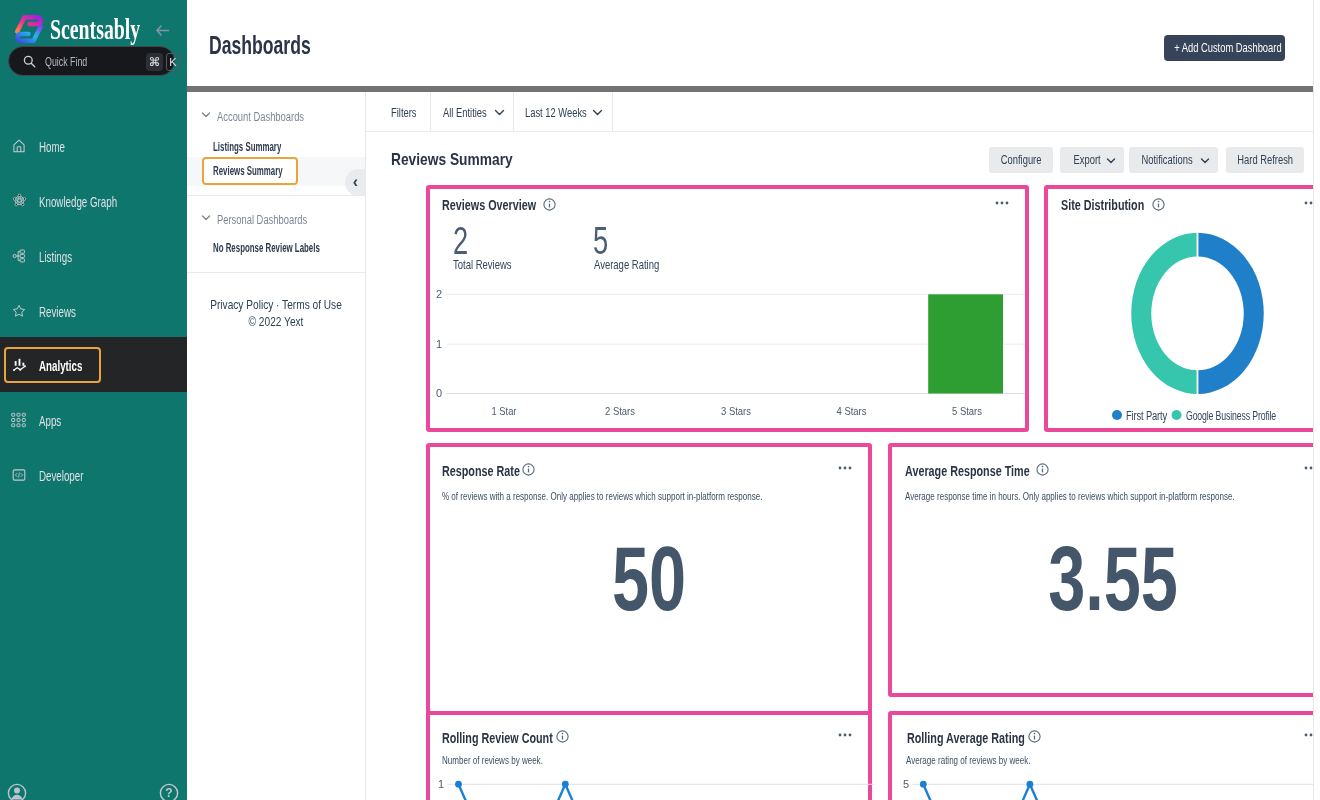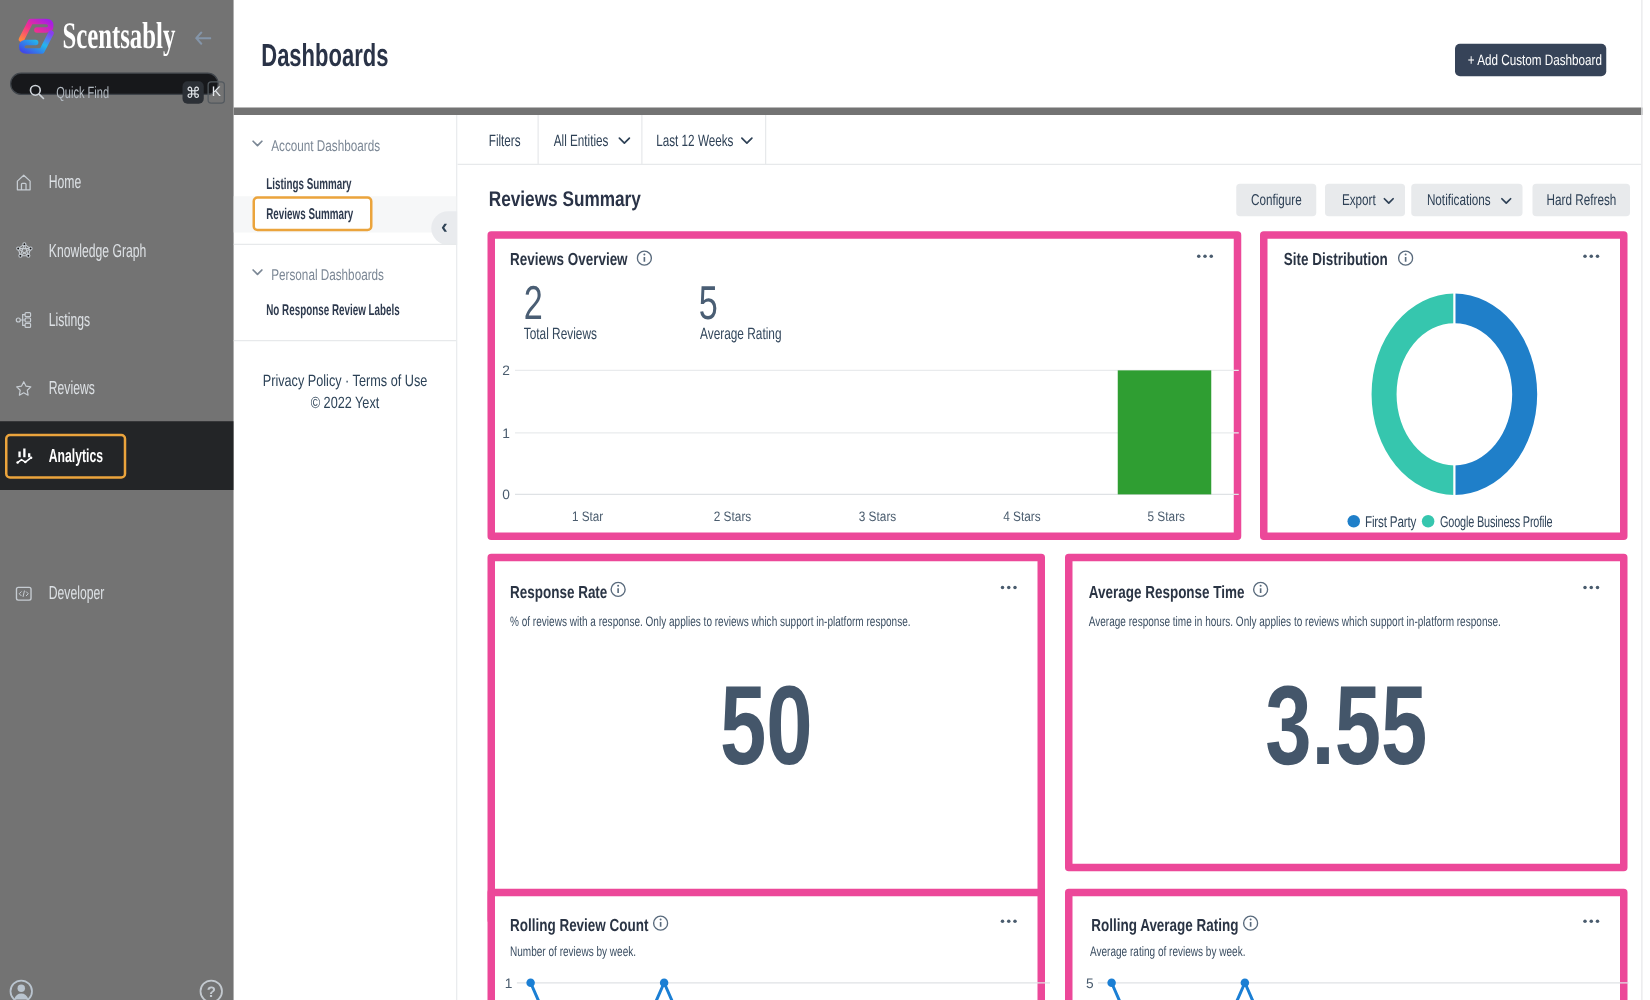--- a/index.html
+++ b/index.html
@@ -3,26 +3,26 @@
 <meta charset="utf-8">
 <style>
 * { margin:0; padding:0; box-sizing:border-box; }
 html,body { width:1320px; height:800px; overflow:hidden; background:#fff;
   font-family:"Liberation Sans", sans-serif; }
 .abs { position:absolute; }
 #stage { position:relative; width:1320px; height:800px; }
 
 
 #sidebar { position:absolute; left:0; top:0; width:187px; height:800px;
-  background:#737373; }
+  background:#0f766e; }
 #brand { position:absolute; left:50px; top:12px; color:#fff;
   font-family:"Liberation Serif", serif; font-weight:bold; font-size:30px;
   transform:scaleX(0.66); transform-origin:0 50%; white-space:nowrap; }
 #backarrow { position:absolute; left:156px; top:25px; }
-#search { position:absolute; left:8px; top:58px; width:167px; height:18px;
+#search { position:absolute; left:8px; top:46px; width:167px; height:30px;
   border:1px solid #40454b; border-radius:15px; background:#17181b; }
 #search .q { position:absolute; left:36px; top:7px; font-size:13px; color:#b3bac1;
   transform:scaleX(0.68); transform-origin:0 50%; white-space:nowrap; }
 #search .chip1 { position:absolute; left:137px; top:6px; width:17px; height:18px;
   background:#2c3036; border-radius:4px; color:#e4e8ec; font-size:12px;
   text-align:center; line-height:18px; }
 #search .chip2 { position:absolute; left:157px; top:6px; width:14px; height:18px;
   border:1px solid #53595f; border-radius:3px; color:#e4e8ec; font-size:11px;
   text-align:center; line-height:16px; }
 .navitem { position:absolute; left:0; width:187px; height:55px; }
@@ -69,21 +69,21 @@
   border-bottom:1px solid #e7e9eb; }
 .fsep { position:absolute; top:0; width:1px; height:40px; background:#e7e9eb; }
 .ftext { position:absolute; top:13px; font-size:13px; color:#2e4156;
   transform:scaleX(0.72); transform-origin:0 0; white-space:nowrap; }
 #pagehead { position:absolute; left:25px; top:58px; font-size:17px; font-weight:bold;
   color:#2a3347; transform:scaleX(0.81); transform-origin:0 0; white-space:nowrap; }
 .gbtn { position:absolute; top:55px; height:26px; background:#e8eaec; border-radius:3px;
   color:#2e4156; font-size:12.5px; text-align:center; line-height:26px; }
 .gbtn span { display:inline-block; transform:scaleX(0.75); transform-origin:50% 50%; white-space:nowrap; }
 
-.card { position:absolute; background:#fff; border:6px solid #ec4899; border-radius:3px; }
+.card { position:absolute; background:#fff; border:4px solid #ec4899; border-radius:3px;margin-left:36px; }
 .ctitle { position:absolute; font-size:14px; font-weight:bold; color:#2a3444;
   transform:scaleX(0.77); transform-origin:0 0; white-space:nowrap; }
 .csub { position:absolute; font-size:11px; color:#3c4f63;
   transform:scaleX(0.73); transform-origin:0 0; white-space:nowrap; }
 .bignum { position:absolute; width:100%; text-align:center; font-size:90px; font-weight:bold;
   color:#44566a; transform:scaleX(0.74); transform-origin:50% 0; line-height:1; }
 </style>
 </head>
 <body>
 <div id="stage">
@@ -163,20 +163,36 @@
           <path d="M6 12 V6" stroke-width="2.4"></path>
           <path d="M11 12 V3" stroke-width="2.4"></path>
           <path d="M16 12 V8" stroke-width="2.4"></path>
           <path d="M4 17.5 L8 14.5 L12 17 L18 12.5" stroke-width="1.6" stroke-linecap="round" stroke-linejoin="round"></path>
           <circle cx="4" cy="17.5" r="1.3" fill="#fff" stroke="none"></circle>
           <circle cx="12" cy="17" r="1.3" fill="#fff" stroke="none"></circle>
           <circle cx="18" cy="12.5" r="1.3" fill="#fff" stroke="none"></circle>
         </g>
       </svg>
       <div class="lbl">Analytics</div>
+    </div>
+    <div class="navitem" style="top:392px">
+      <svg width="15" height="15" viewBox="0 0 15 15">
+        <g stroke="#c6ccd2" stroke-width="1" fill="none">
+          <rect x="0.7" y="0.7" width="3" height="3" rx="0.6"></rect>
+            <rect x="6" y="0.7" width="3" height="3" rx="0.6"></rect>
+            <rect x="11.3" y="0.7" width="3" height="3" rx="0.6"></rect>
+          <rect x="0.7" y="6" width="3" height="3" rx="0.6"></rect>
+            <rect x="6" y="6" width="3" height="3" rx="0.6"></rect>
+            <rect x="11.3" y="6" width="3" height="3" rx="0.6"></rect>
+          <rect x="0.7" y="11.3" width="3" height="3" rx="0.6"></rect>
+            <rect x="6" y="11.3" width="3" height="3" rx="0.6"></rect>
+            <rect x="11.3" y="11.3" width="3" height="3" rx="0.6"></rect>
+        </g>
+      </svg>
+      <div class="lbl">Apps</div>
     </div>
     <div class="navitem" style="top:447px">
       <svg width="16" height="16" viewBox="0 0 22 22">
         <g stroke="#c6ccd2" stroke-width="1.5" fill="none">
           <rect x="3" y="4" width="16" height="14" rx="2"></rect>
           <path d="M8.5 8.5 L6 11 L8.5 13.5 M13.5 8.5 L16 11 L13.5 13.5 M11.8 7.5 L10.2 14.5" stroke-width="1.1"></path>
         </g>
       </svg>
       <div class="lbl">Developer</div>
     </div>

